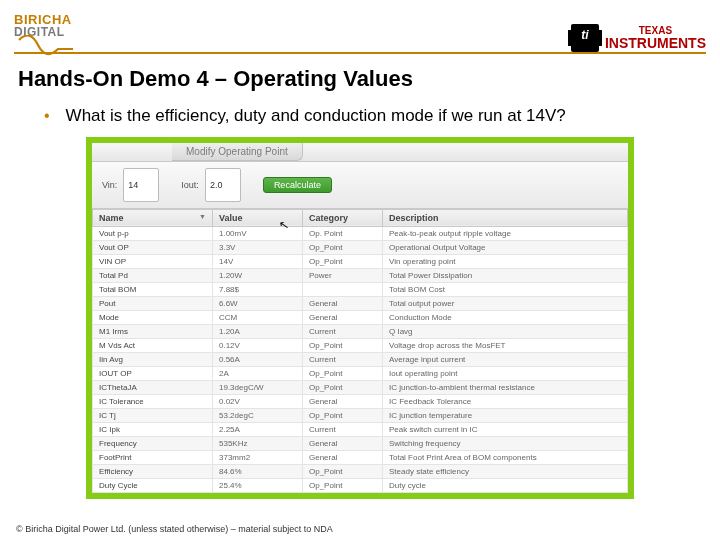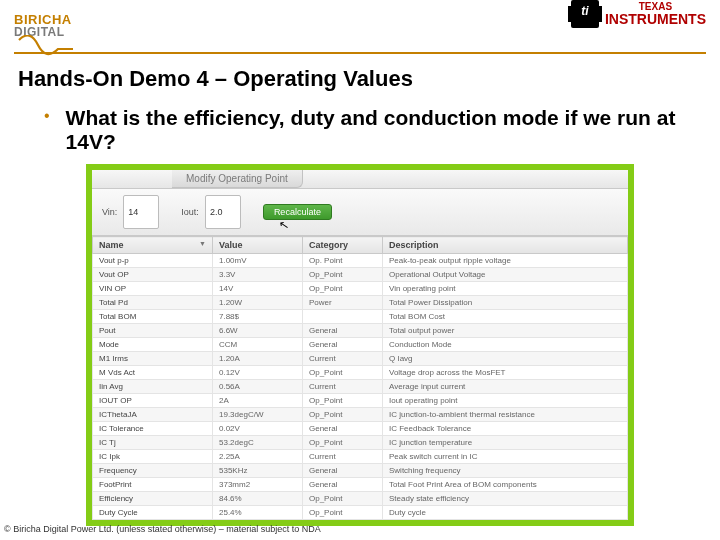--- a/index.html
+++ b/index.html
@@ -24,21 +24,21 @@
     letter-spacing: 0.5px; line-height: 1;
   }
   .biricha-dig {
     color: #7a7a7a; font-weight: bold; font-size: 12px;
     letter-spacing: 0.5px; line-height: 1;
   }
   .wave {
     position: absolute; left: 4px; top: 22px;
   }
   .logo-right {
-    position: absolute; right: 14px; top: 0;
+    position: absolute; right: 14px; top: 24px;
     text-align: center; font-size: 0;
   }
   .ti-chip {
     display: inline-block; width: 28px; height: 28px;
     background: #000; border-radius: 2px;
     color: #fff; font-style: italic; font-weight: bold;
     font-size: 12px; line-height: 22px; text-align: center;
     vertical-align: middle; margin-right: 6px;
     position: relative;
   }
@@ -60,21 +60,21 @@
     font-size: 22px; font-weight: bold;
     margin: 6px 0 14px 18px;
   }
   .bullet-row {
     display: flex; align-items: flex-start;
     margin: 0 0 10px 44px;
   }
   .bullet-dot {
     color: #c47f00; font-size: 16px; margin-right: 16px; line-height: 1.3;
   }
-  .bullet-text { font-size: 21px; font-weight: bold; }
+  .bullet-text { font-size: 17px; }
   .panel {
     margin: 4px auto 0 auto;
     width: 548px;
     border: 6px solid #84cc16;
     font-size: 9px;
     color: #555;
   }
   .modify-bar {
     background: linear-gradient(#f7f7f7,#e6e6e6);
     border-bottom: 1px solid #c9c9c9;
@@ -124,21 +124,21 @@
   .col-name { width: 120px; }
   .col-val  { width: 90px; }
   .col-cat  { width: 80px; }
   .sort-tri { float:right; font-size:7px; color:#777; }
   .cursor-arrow {
     position:absolute; left: 279px; top: 218px;
     font-size: 12px; color:#000; pointer-events:none;
     transform: rotate(-10deg);
   }
   .footer {
-    position:absolute; left: 4px; bottom: 6px;
+    position:absolute; left: 16px; bottom: 6px;
     font-size: 9px; color:#333;
   }
 </style>
 </head>
 <body>
 
 <div class="header">
   <div class="logo-left">
     <div class="biricha-txt">BIRICHA</div>
     <div class="biricha-dig">DIGITAL</div>

